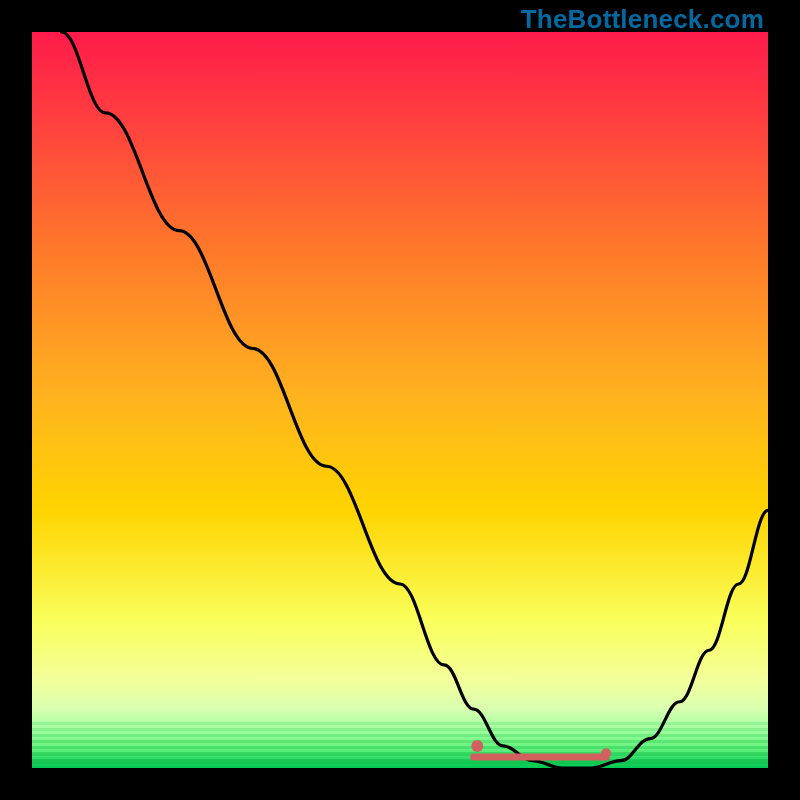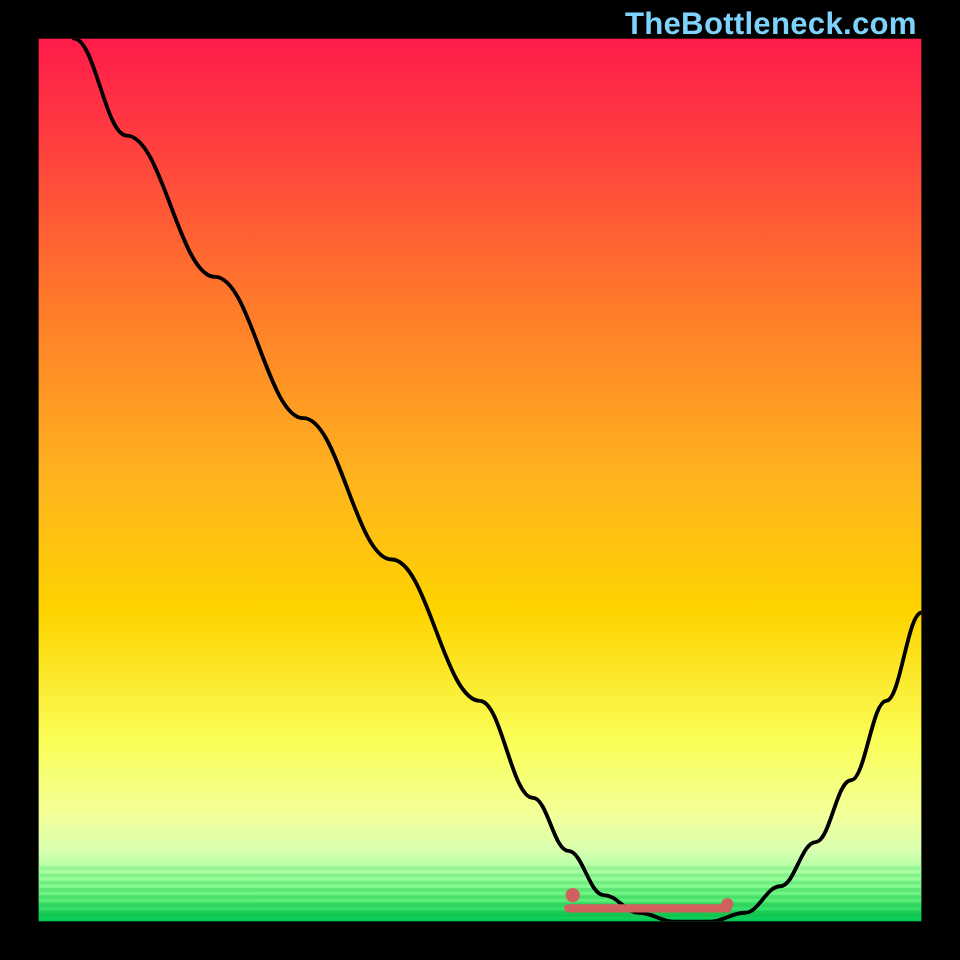--- a/index.html
+++ b/index.html
@@ -18,21 +18,21 @@
     height: 736px;
     background: #000000;
   }
   .watermark {
     position: absolute;
     top: 4px;
     right: 36px;
     font-family: Arial, Helvetica, sans-serif;
     font-size: 26px;
     font-weight: bold;
-    color: #7dd3fc;
+    color: #0369a1;
     letter-spacing: 0.2px;
   }
   svg {
     display: block;
   }
 </style>
 </head>
 <body>
 
 <div class="frame">

